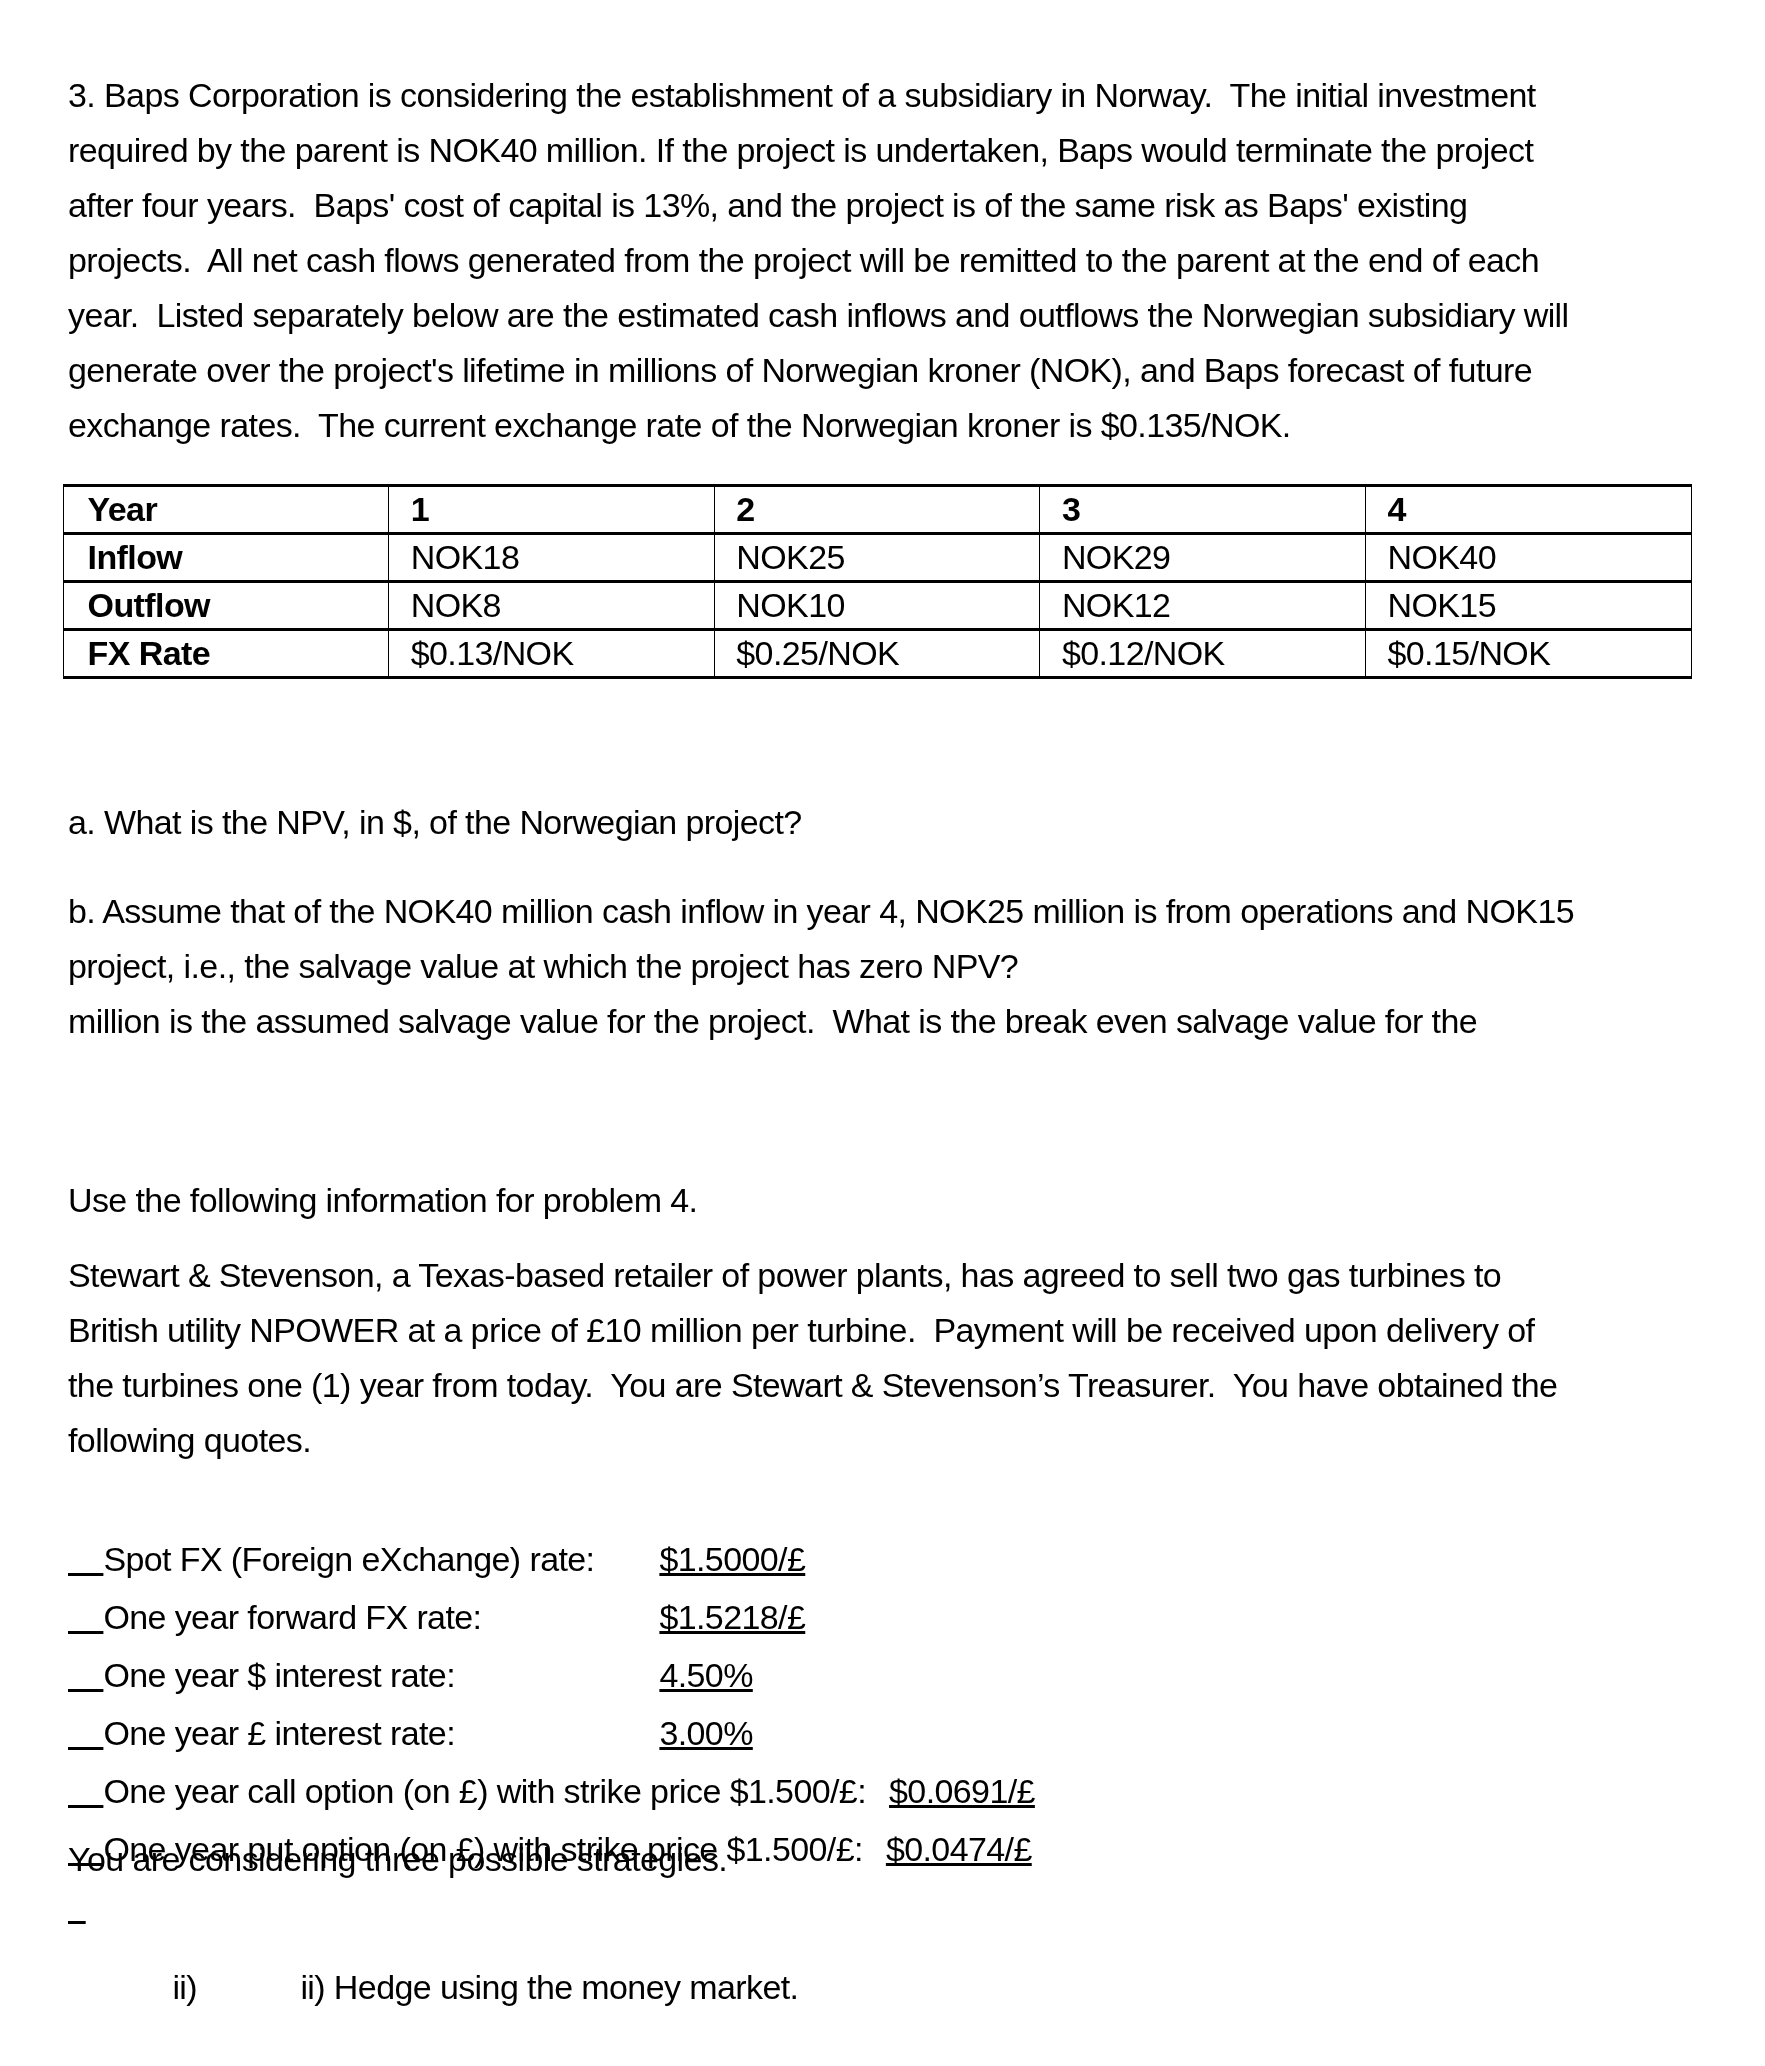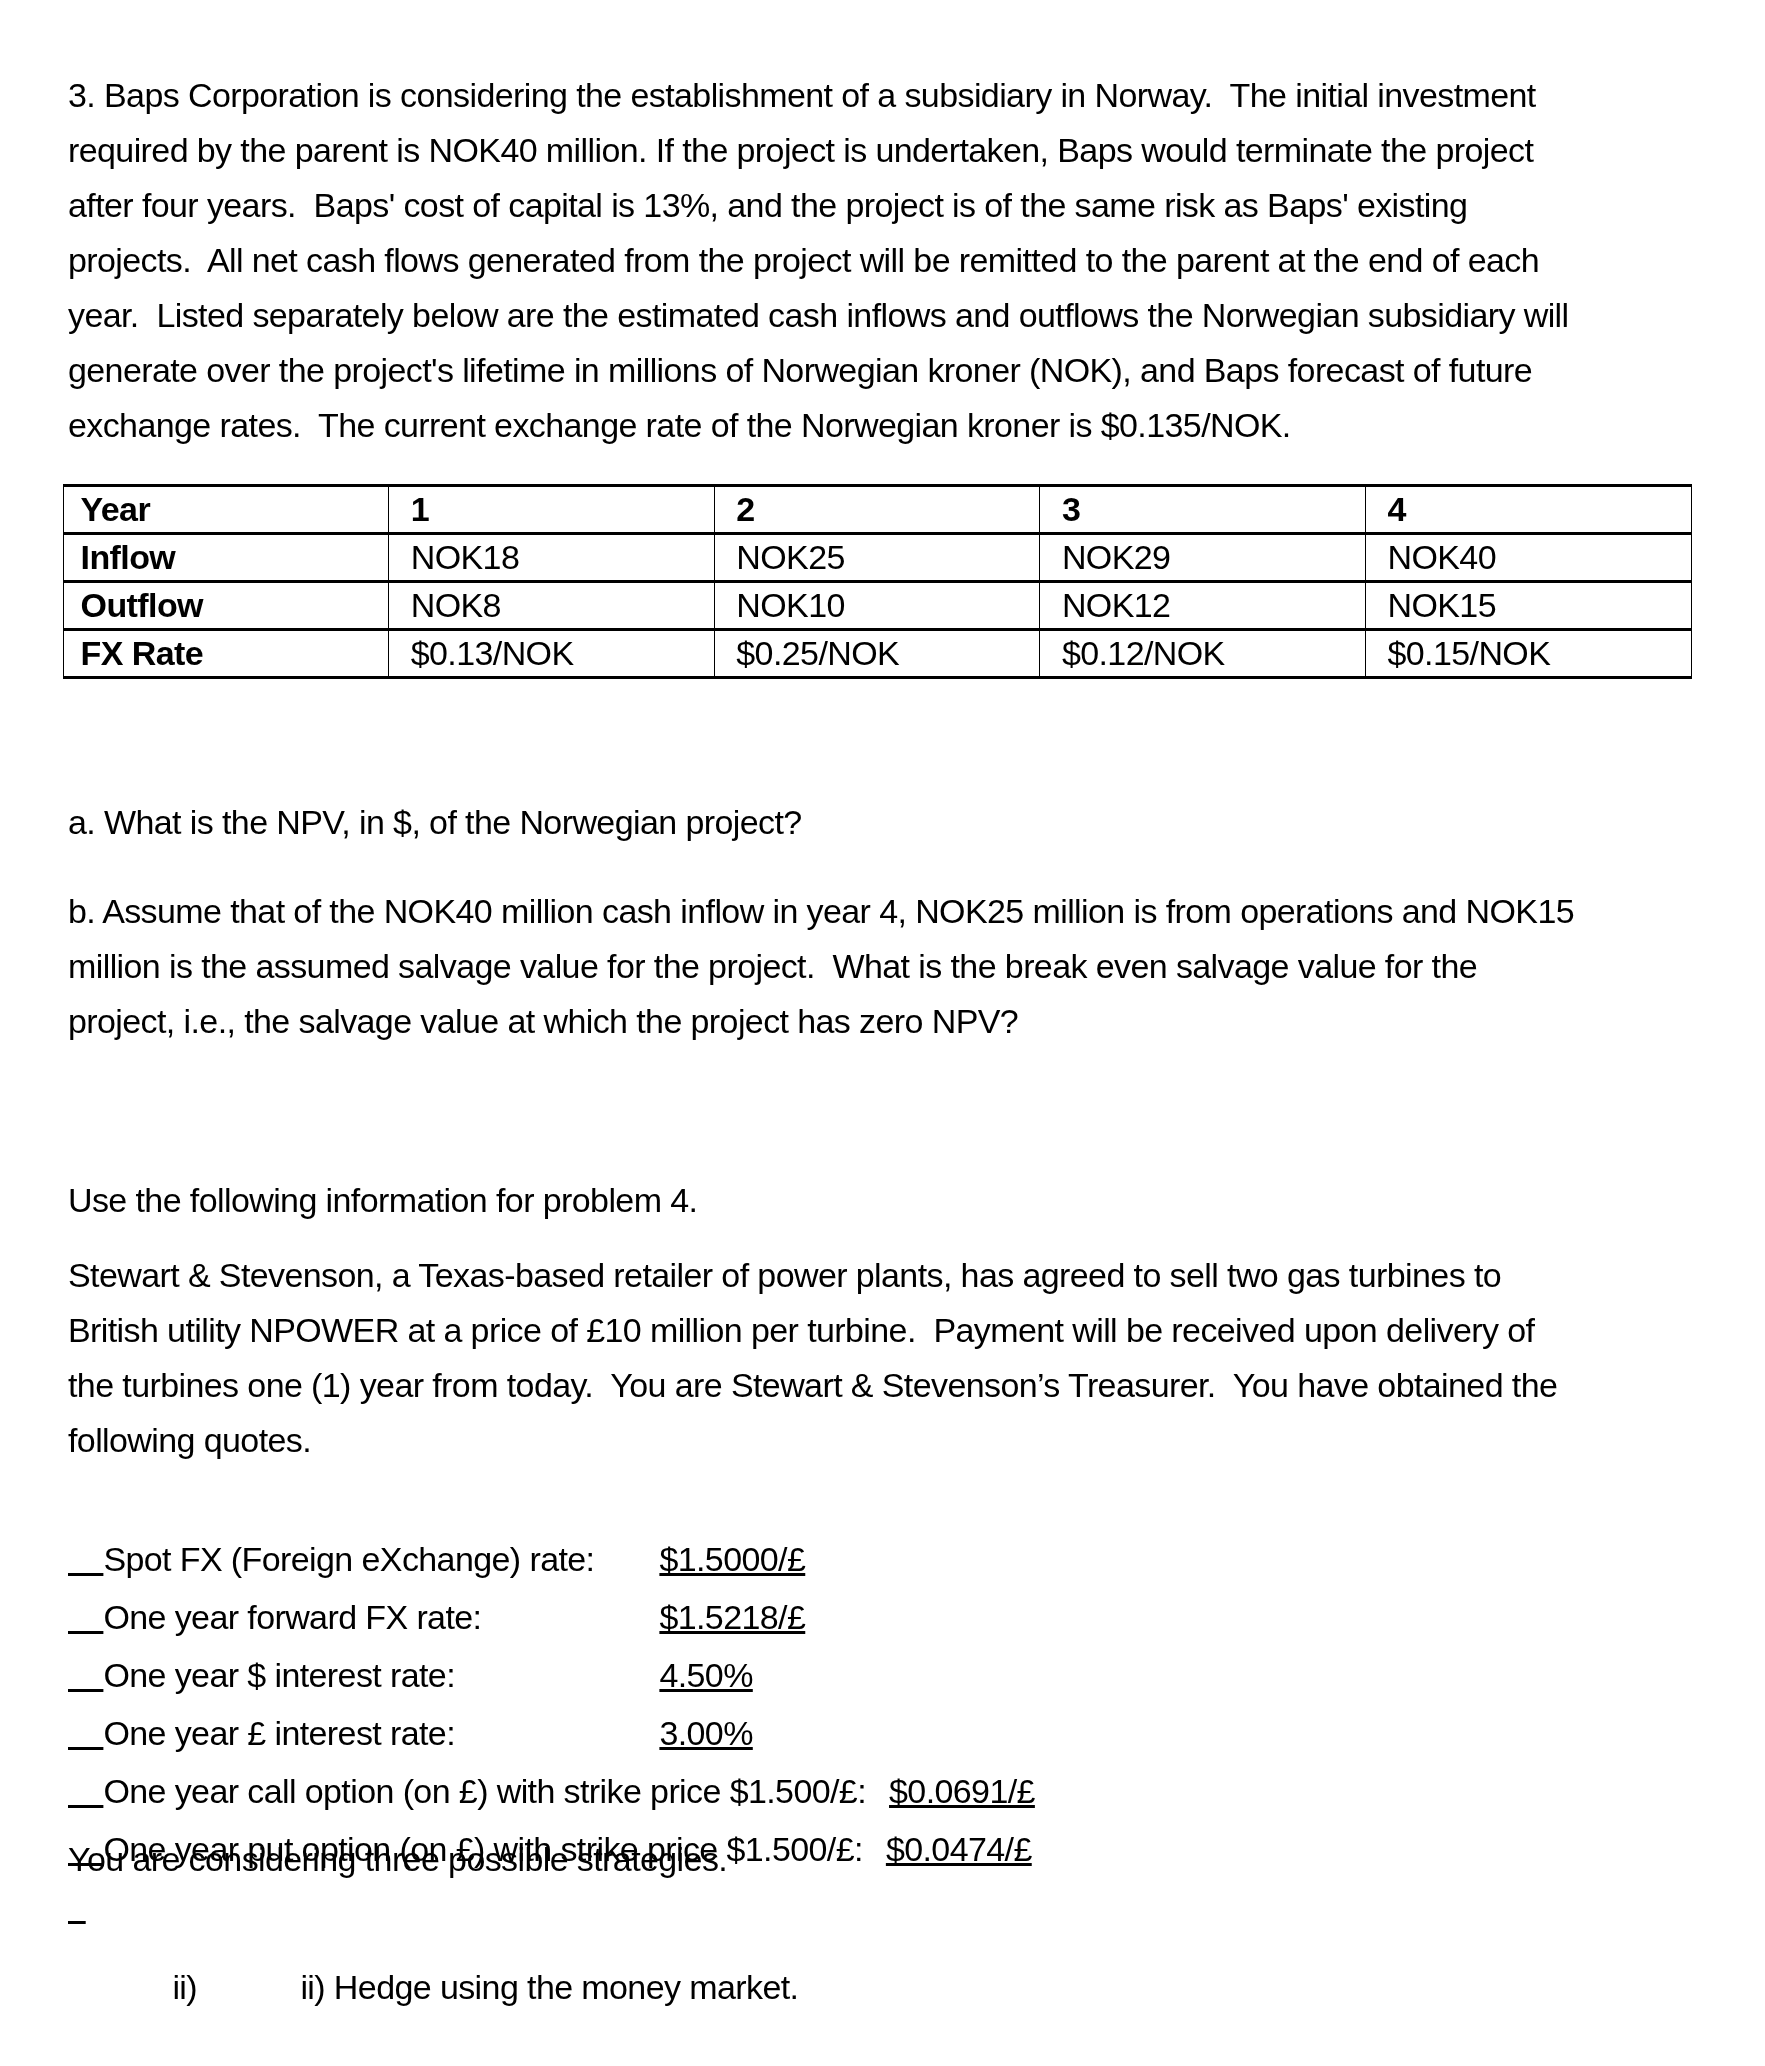--- a/index.html
+++ b/index.html
@@ -35,21 +35,21 @@
     border-left: 1.7px solid #000;
     border-right: 1.7px solid #000;
     border-top: 3.7px solid #000;
     border-bottom: 3.7px solid #000;
     height: 45px;
     padding: 0 0 0 21.5px;
     vertical-align: middle;
     white-space: pre;
   }
   table.cashflow td.rowlabel {
-    padding-left: 17px;
+    padding-left: 24px;
     font-weight: bold;
   }
   table.cashflow tr.header td { font-weight: bold; }
   
   #question-a   { margin-top: 116px; }
   #question-b   { margin-top: 34px; }
   #p4-use       { margin-top: 124px; }
   #p4-desc      { margin-top: 20px; }
   #quotes-block { margin-top: 4.1px; }
   #strategies-intro { margin-top: 12.4px; }
@@ -122,22 +122,22 @@
   </tr>
 </tbody>
   </table>
 
 <div class="para" id="question-a">
   <div class="line">a. What is the NPV, in $, of the Norwegian project?</div>
 </div>
 
 <div class="para" id="question-b">
   <div class="line">b. Assume that of the NOK40 million cash inflow in year 4, NOK25 million is from operations and NOK15</div>
+  <div class="line">project, i.e., the salvage value at which the project has zero NPV?</div>
   <div class="line">million is the assumed salvage value for the project.  What is the break even salvage value for the</div>
-  <div class="line">project, i.e., the salvage value at which the project has zero NPV?</div>
 </div>
 
 <div class="para" id="p4-use">
   <div class="line">Use the following information for problem 4.</div>
 </div>
 
 <div class="para" id="p4-desc">
   <div class="line">Stewart &amp; Stevenson, a Texas-based retailer of power plants, has agreed to sell two gas turbines to</div>
   <div class="line">British utility NPOWER at a price of £10 million per turbine.  Payment will be received upon delivery of</div>
   <div class="line">the turbines one (1) year from today.  You are Stewart &amp; Stevenson’s Treasurer.  You have obtained the</div>

